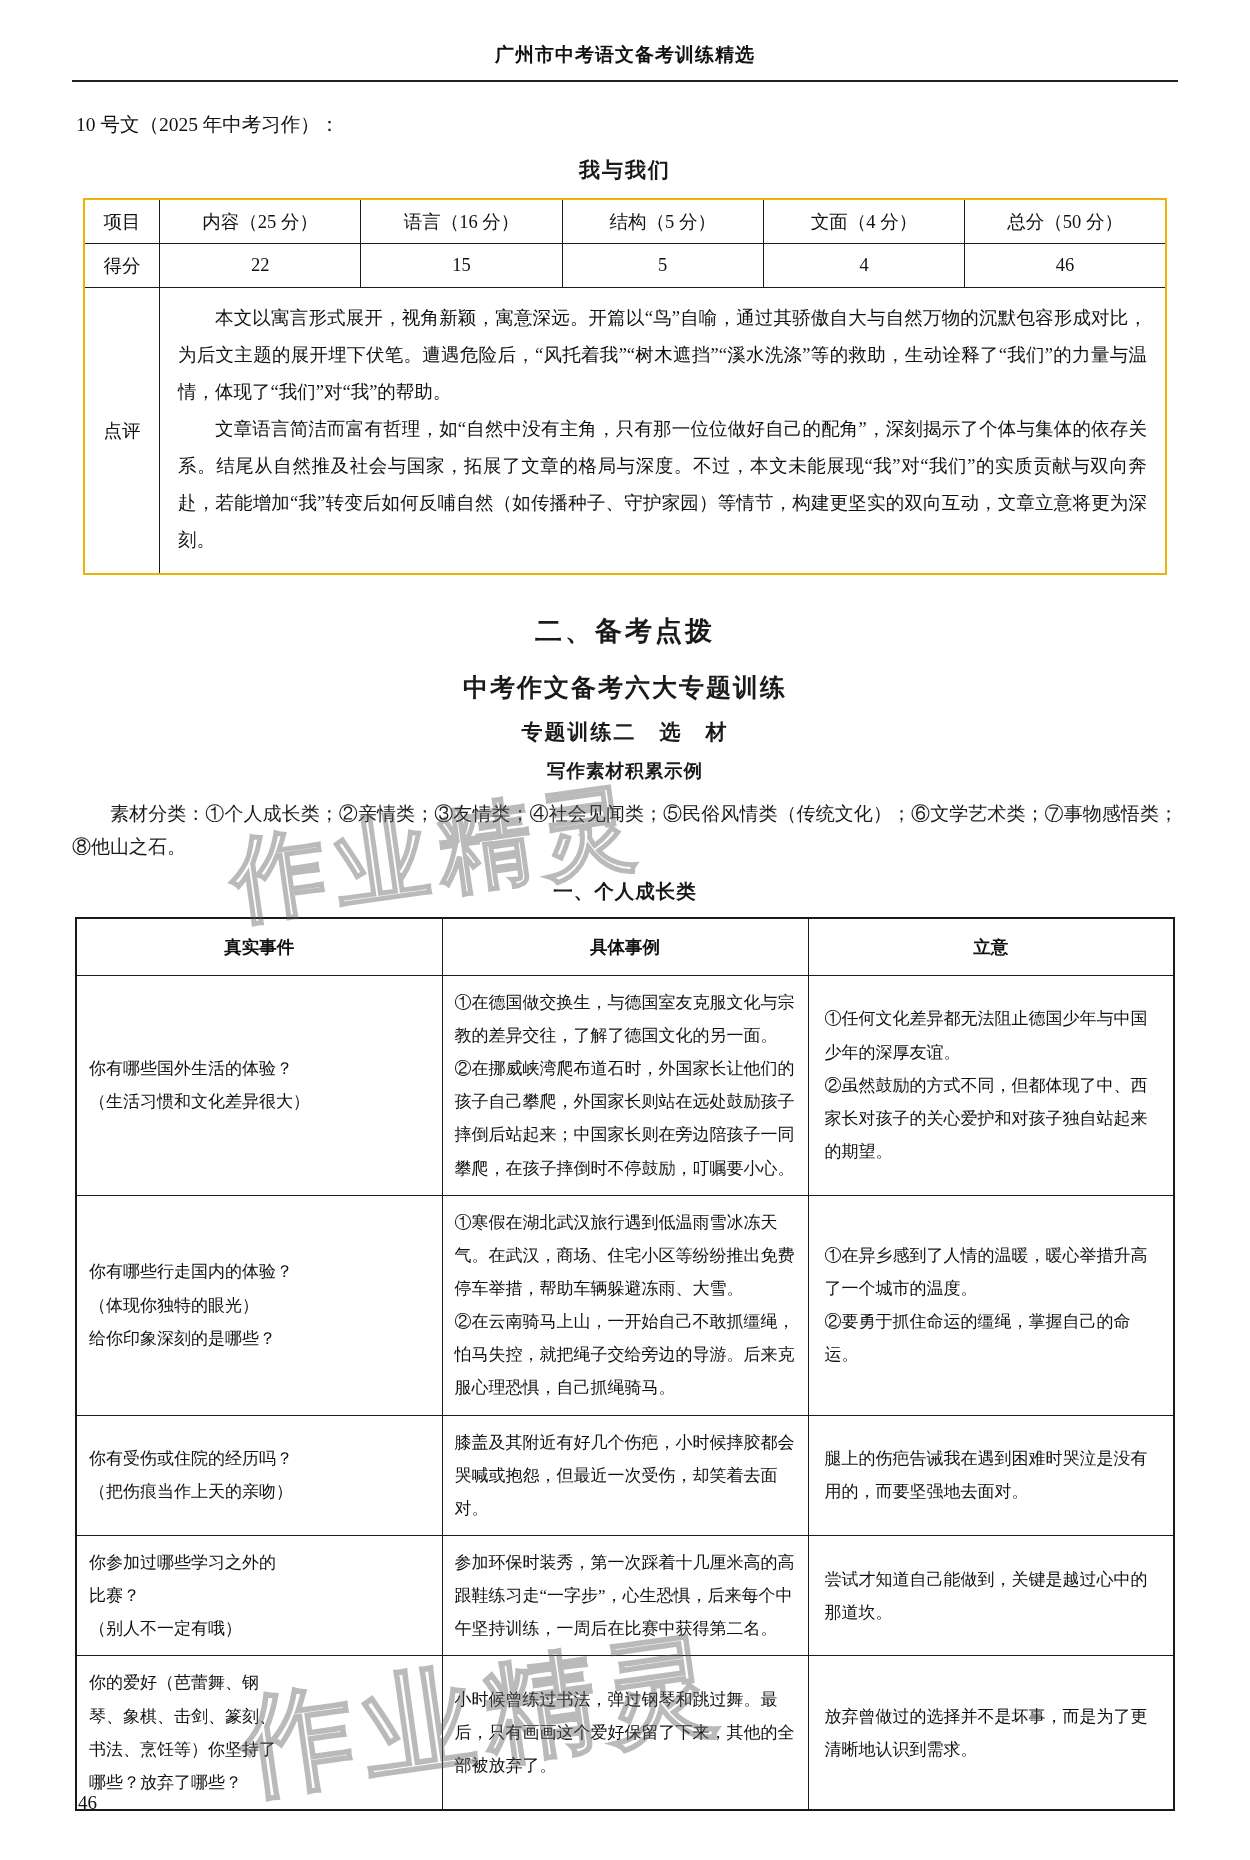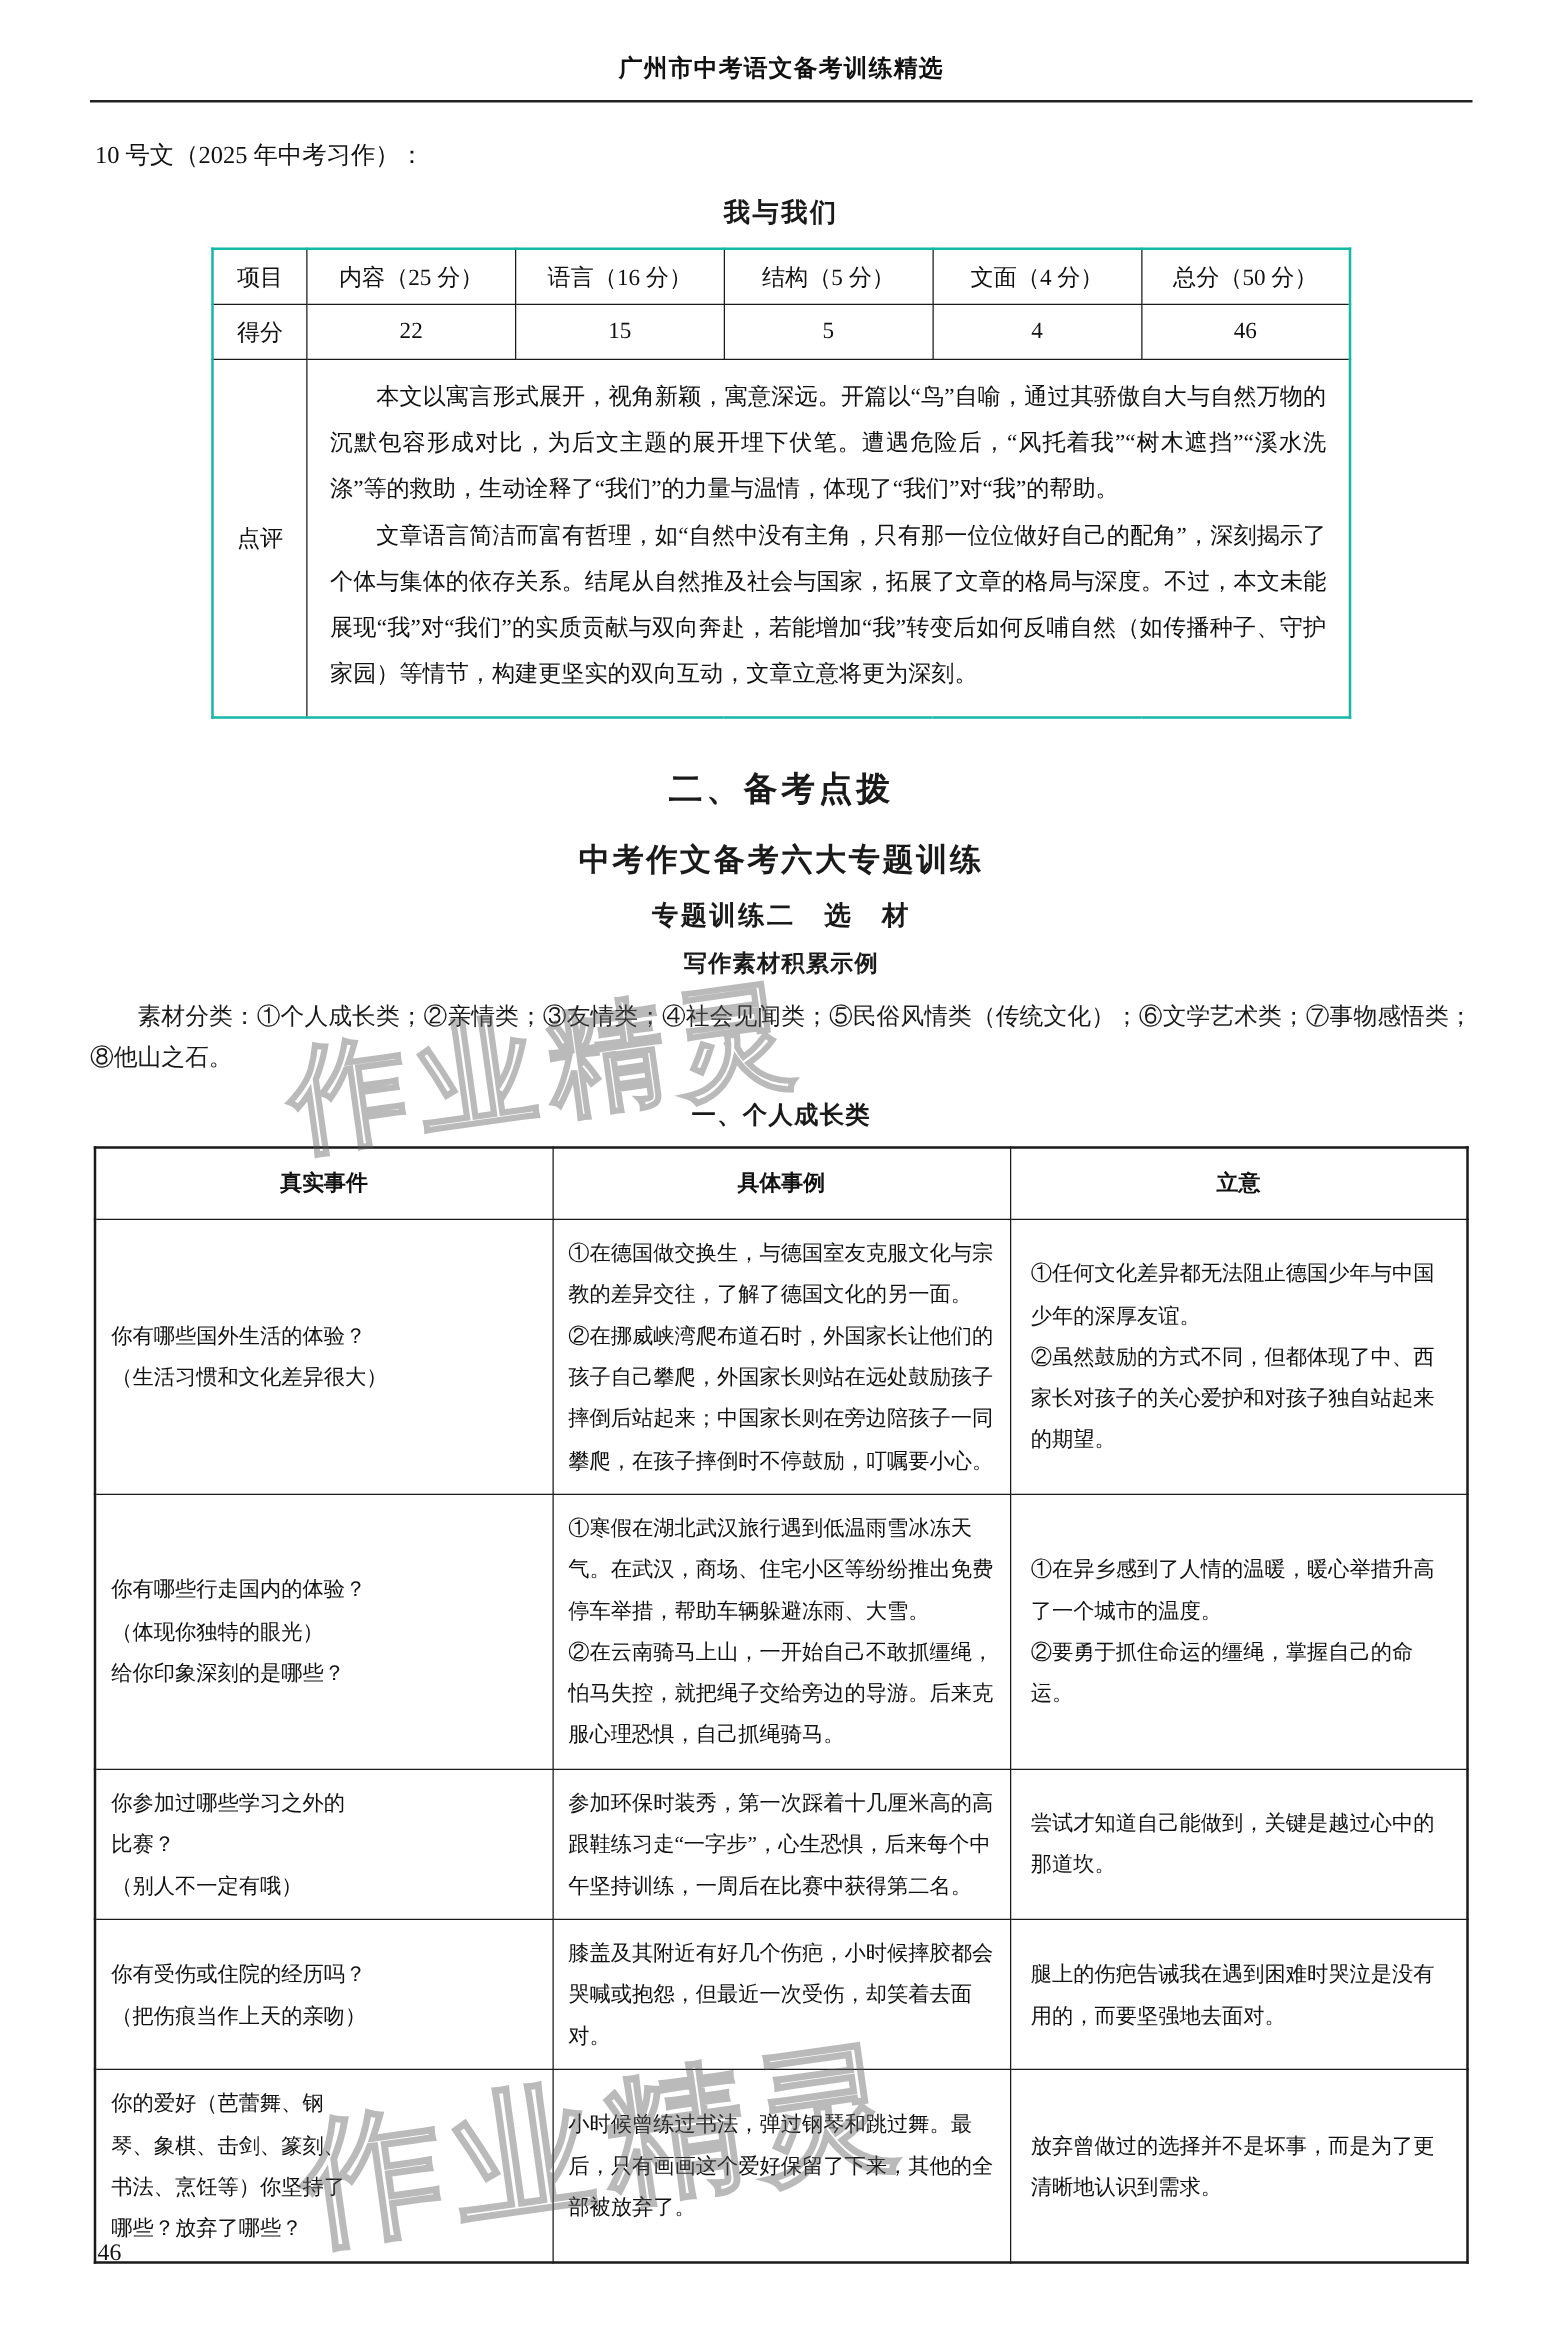--- a/index.html
+++ b/index.html
@@ -53,23 +53,23 @@
     margin-top: 16px;
     letter-spacing: 2px;
   }
 
   
   table {
     border-collapse: collapse;
     table-layout: fixed;
   }
   .score-table {
-    width: 912px;
+    width: 1084px;
     margin: 14px auto 0 auto;
-    border: 2px solid #14b8a6;
+    border: 2px solid #eab308;
   }
   .score-table td {
     border: 1px solid #1a1a1a;
     text-align: center;
     font-size: 18.5px;
     padding: 9px 2px;
     color: #111;
   }
   .score-table tr.head td { font-weight: normal; }
   .score-table td.label-cell { width: 70px; }
@@ -284,41 +284,41 @@
           <span class="cell-line">①寒假在湖北武汉旅行遇到低温雨雪冰冻天气。在武汉，商场、住宅小区等纷纷推出免费停车举措，帮助车辆躲避冻雨、大雪。</span>
           <span class="cell-line">②在云南骑马上山，一开始自己不敢抓缰绳，怕马失控，就把绳子交给旁边的导游。后来克服心理恐惧，自己抓绳骑马。</span>
         </td>
         <td class="col-idea">
           <span class="cell-line">①在异乡感到了人情的温暖，暖心举措升高了一个城市的温度。</span>
           <span class="cell-line">②要勇于抓住命运的缰绳，掌握自己的命运。</span>
         </td>
       </tr>
       <tr>
         <td class="col-event">
+          <span class="cell-line">你有受伤或住院的经历吗？</span>
+          <span class="cell-line">（把伤痕当作上天的亲吻）</span>
+        </td>
+        <td class="col-case">
+          <span class="cell-line">膝盖及其附近有好几个伤疤，小时候摔胶都会哭喊或抱怨，但最近一次受伤，却笑着去面对。</span>
+        </td>
+        <td class="col-idea">
+          <span class="cell-line">腿上的伤疤告诫我在遇到困难时哭泣是没有用的，而要坚强地去面对。</span>
+        </td>
+      </tr>
+      <tr>
+        <td class="col-event">
           <span class="cell-line">你参加过哪些学习之外的</span>
           <span class="cell-line">比赛？</span>
           <span class="cell-line">（别人不一定有哦）</span>
         </td>
         <td class="col-case">
           <span class="cell-line">参加环保时装秀，第一次踩着十几厘米高的高跟鞋练习走“一字步”，心生恐惧，后来每个中午坚持训练，一周后在比赛中获得第二名。</span>
         </td>
         <td class="col-idea">
           <span class="cell-line">尝试才知道自己能做到，关键是越过心中的那道坎。</span>
-        </td>
-      </tr>
-      <tr>
-        <td class="col-event">
-          <span class="cell-line">你有受伤或住院的经历吗？</span>
-          <span class="cell-line">（把伤痕当作上天的亲吻）</span>
-        </td>
-        <td class="col-case">
-          <span class="cell-line">膝盖及其附近有好几个伤疤，小时候摔胶都会哭喊或抱怨，但最近一次受伤，却笑着去面对。</span>
-        </td>
-        <td class="col-idea">
-          <span class="cell-line">腿上的伤疤告诫我在遇到困难时哭泣是没有用的，而要坚强地去面对。</span>
         </td>
       </tr>
       <tr>
         <td class="col-event">
           <span class="cell-line">你的爱好（芭蕾舞、钢</span>
           <span class="cell-line">琴、象棋、击剑、篆刻、</span>
           <span class="cell-line">书法、烹饪等）你坚持了</span>
           <span class="cell-line">哪些？放弃了哪些？</span>
         </td>
         <td class="col-case">

